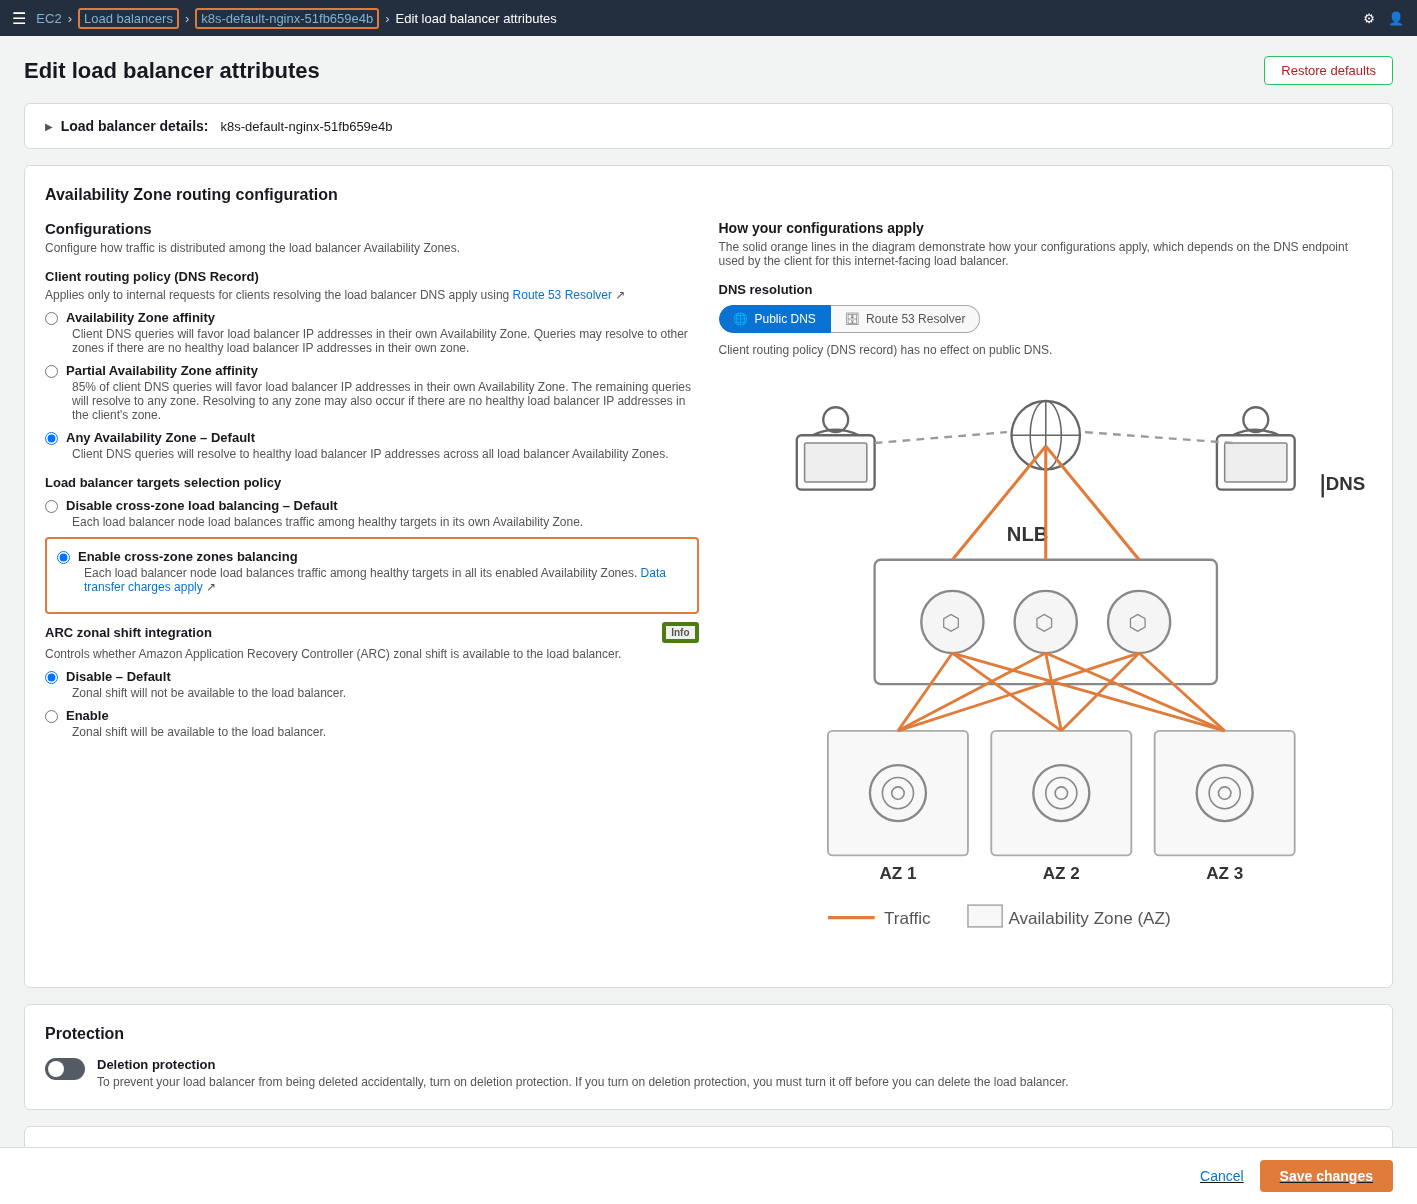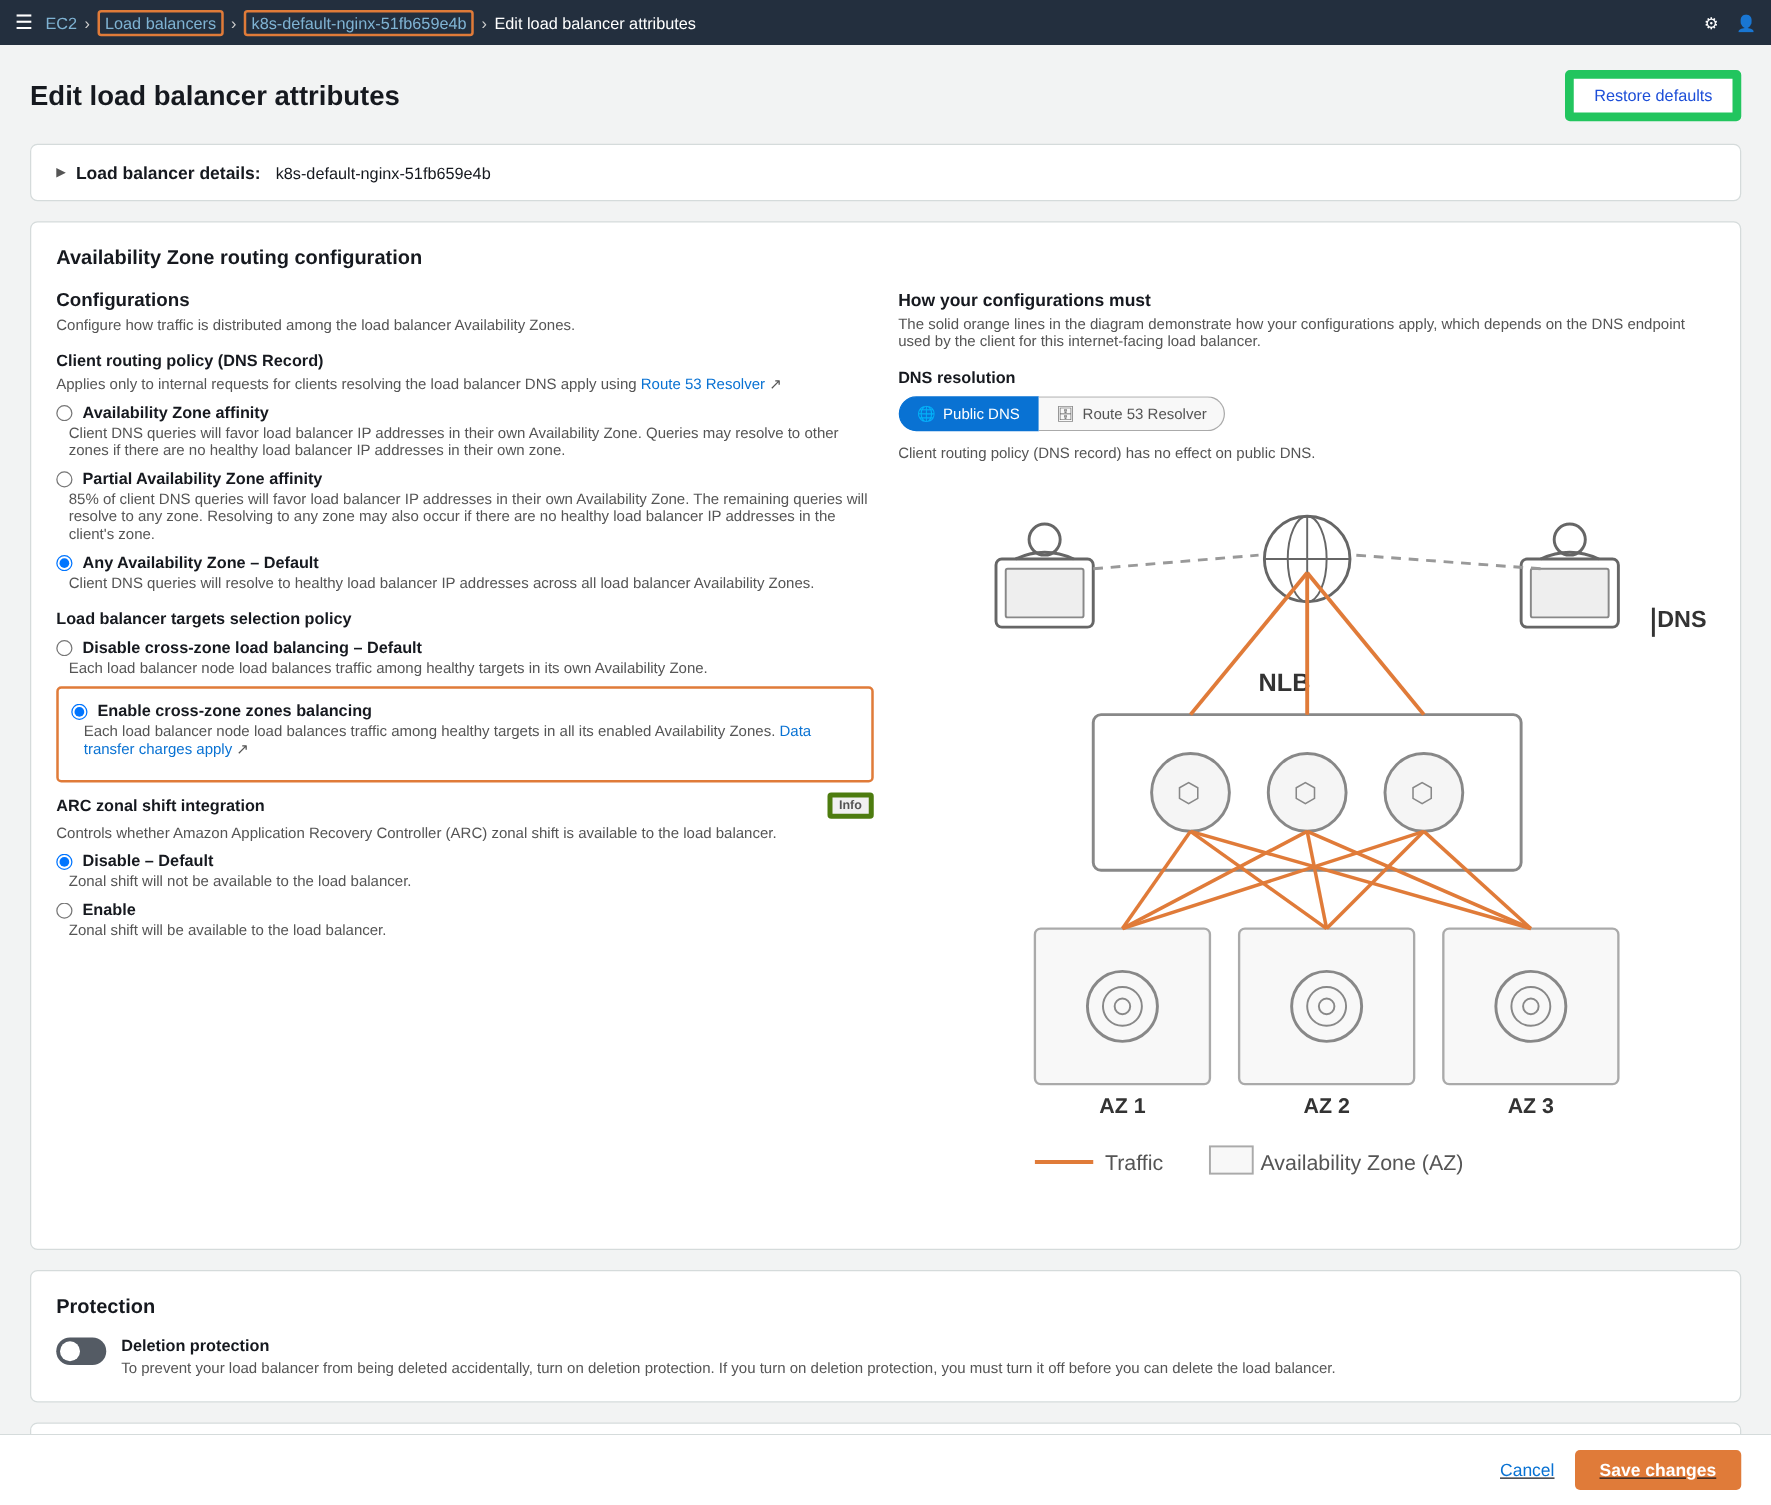--- a/index.html
+++ b/index.html
@@ -19,21 +19,21 @@
     .breadcrumb-current { color: #fff; }
     .top-nav-right { display: flex; align-items: center; gap: 14px; color: #fff; }
 
     
     .main { padding: 20px 24px; max-width: 1417px; }
 
     
     .page-header { display: flex; justify-content: space-between; align-items: center; margin-bottom: 18px; }
     .page-title { font-size: 22px; font-weight: 700; color: #16191f; }
     .restore-btn {
-      border: 7px solid #22c55e; color: #1d4ed8; background: #fff;
+      border: 1px solid #22c55e; color: #b91c1c; background: #fff;
       padding: 6px 16px; border-radius: 4px; cursor: pointer; font-size: 13px;
     }
 
     
     .section-card {
       background: #fff; border: 1px solid #d5dbdb; border-radius: 6px; margin-bottom: 16px; padding: 14px 20px;
     }
     .lb-details-toggle { display: flex; align-items: center; gap: 8px; cursor: pointer; }
     .lb-details-toggle .triangle { font-size: 10px; color: #555; }
     .lb-details-title { font-size: 14px; font-weight: 700; }
@@ -48,21 +48,21 @@
 
     
     .config-title { font-size: 15px; font-weight: 700; margin-bottom: 4px; }
     .config-desc { font-size: 12px; color: #555; margin-bottom: 14px; }
     .policy-label { font-size: 13px; font-weight: 700; margin-bottom: 4px; }
     .policy-desc { font-size: 12px; color: #555; margin-bottom: 10px; }
     .link { color: #0972d3; cursor: pointer; text-decoration: none; }
     .radio-option { margin-bottom: 8px; }
     .radio-option label { display: flex; align-items: flex-start; gap: 8px; cursor: pointer; font-size: 13px; font-weight: 600; }
     .radio-option label input[type="radio"] { margin-top: 2px; flex-shrink: 0; }
-    .radio-option .option-desc { font-size: 12px; color: #555; margin-left: 10px; margin-top: 2px; }
+    .radio-option .option-desc { font-size: 12px; color: #555; margin-left: 27px; margin-top: 2px; }
 
     .subsection-label { font-size: 13px; font-weight: 700; margin: 14px 0 8px 0; }
 
     
     .highlight-box {
       border: 2px solid #e07b39; border-radius: 4px; padding: 10px; margin-bottom: 8px;
     }
 
     .arc-label-row { display: flex; align-items: center; gap: 6px; font-size: 13px; font-weight: 700; margin-bottom: 4px; justify-content: space-between; }
     .info-badge {
@@ -242,21 +242,21 @@
         <div class="radio-option">
           <label>
             <input type="radio" name="arc-zonal" style="">
             <span>Enable</span>
           </label>
           <div class="option-desc">Zonal shift will be available to the load balancer.</div>
         </div>
       </div>
 
       <div>
-        <div class="diagram-title">How your configurations must</div>
+        <div class="diagram-title">How your configurations apply</div>
         <div class="diagram-desc">The solid orange lines in the diagram demonstrate how your configurations apply, which depends on the DNS endpoint used by the client for this internet-facing load balancer.</div>
 
         <div class="dns-resolution-title">DNS resolution</div>
         <div class="dns-tabs">
           <button class="dns-tab active">
             <span>🌐</span>
             <span>Public DNS</span>
           </button>
           <button class="dns-tab inactive">
             <span>🗄</span>

